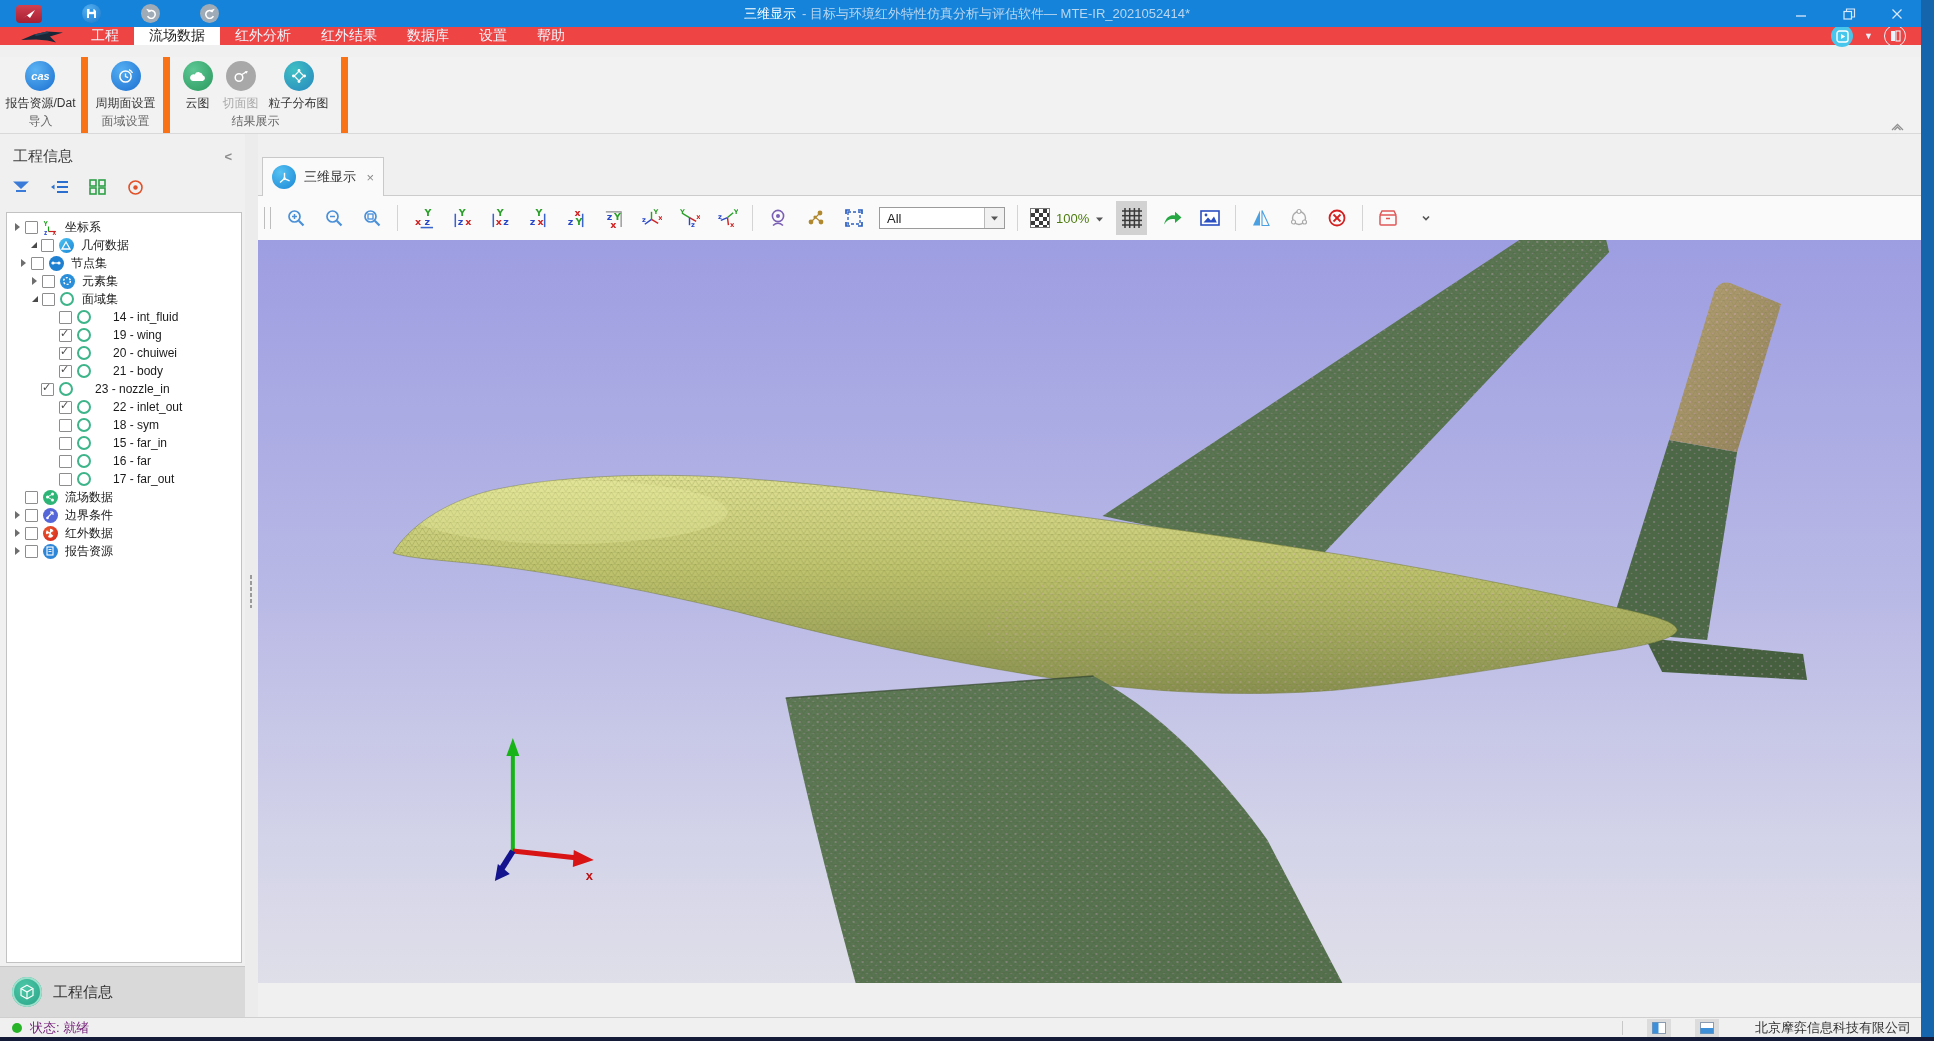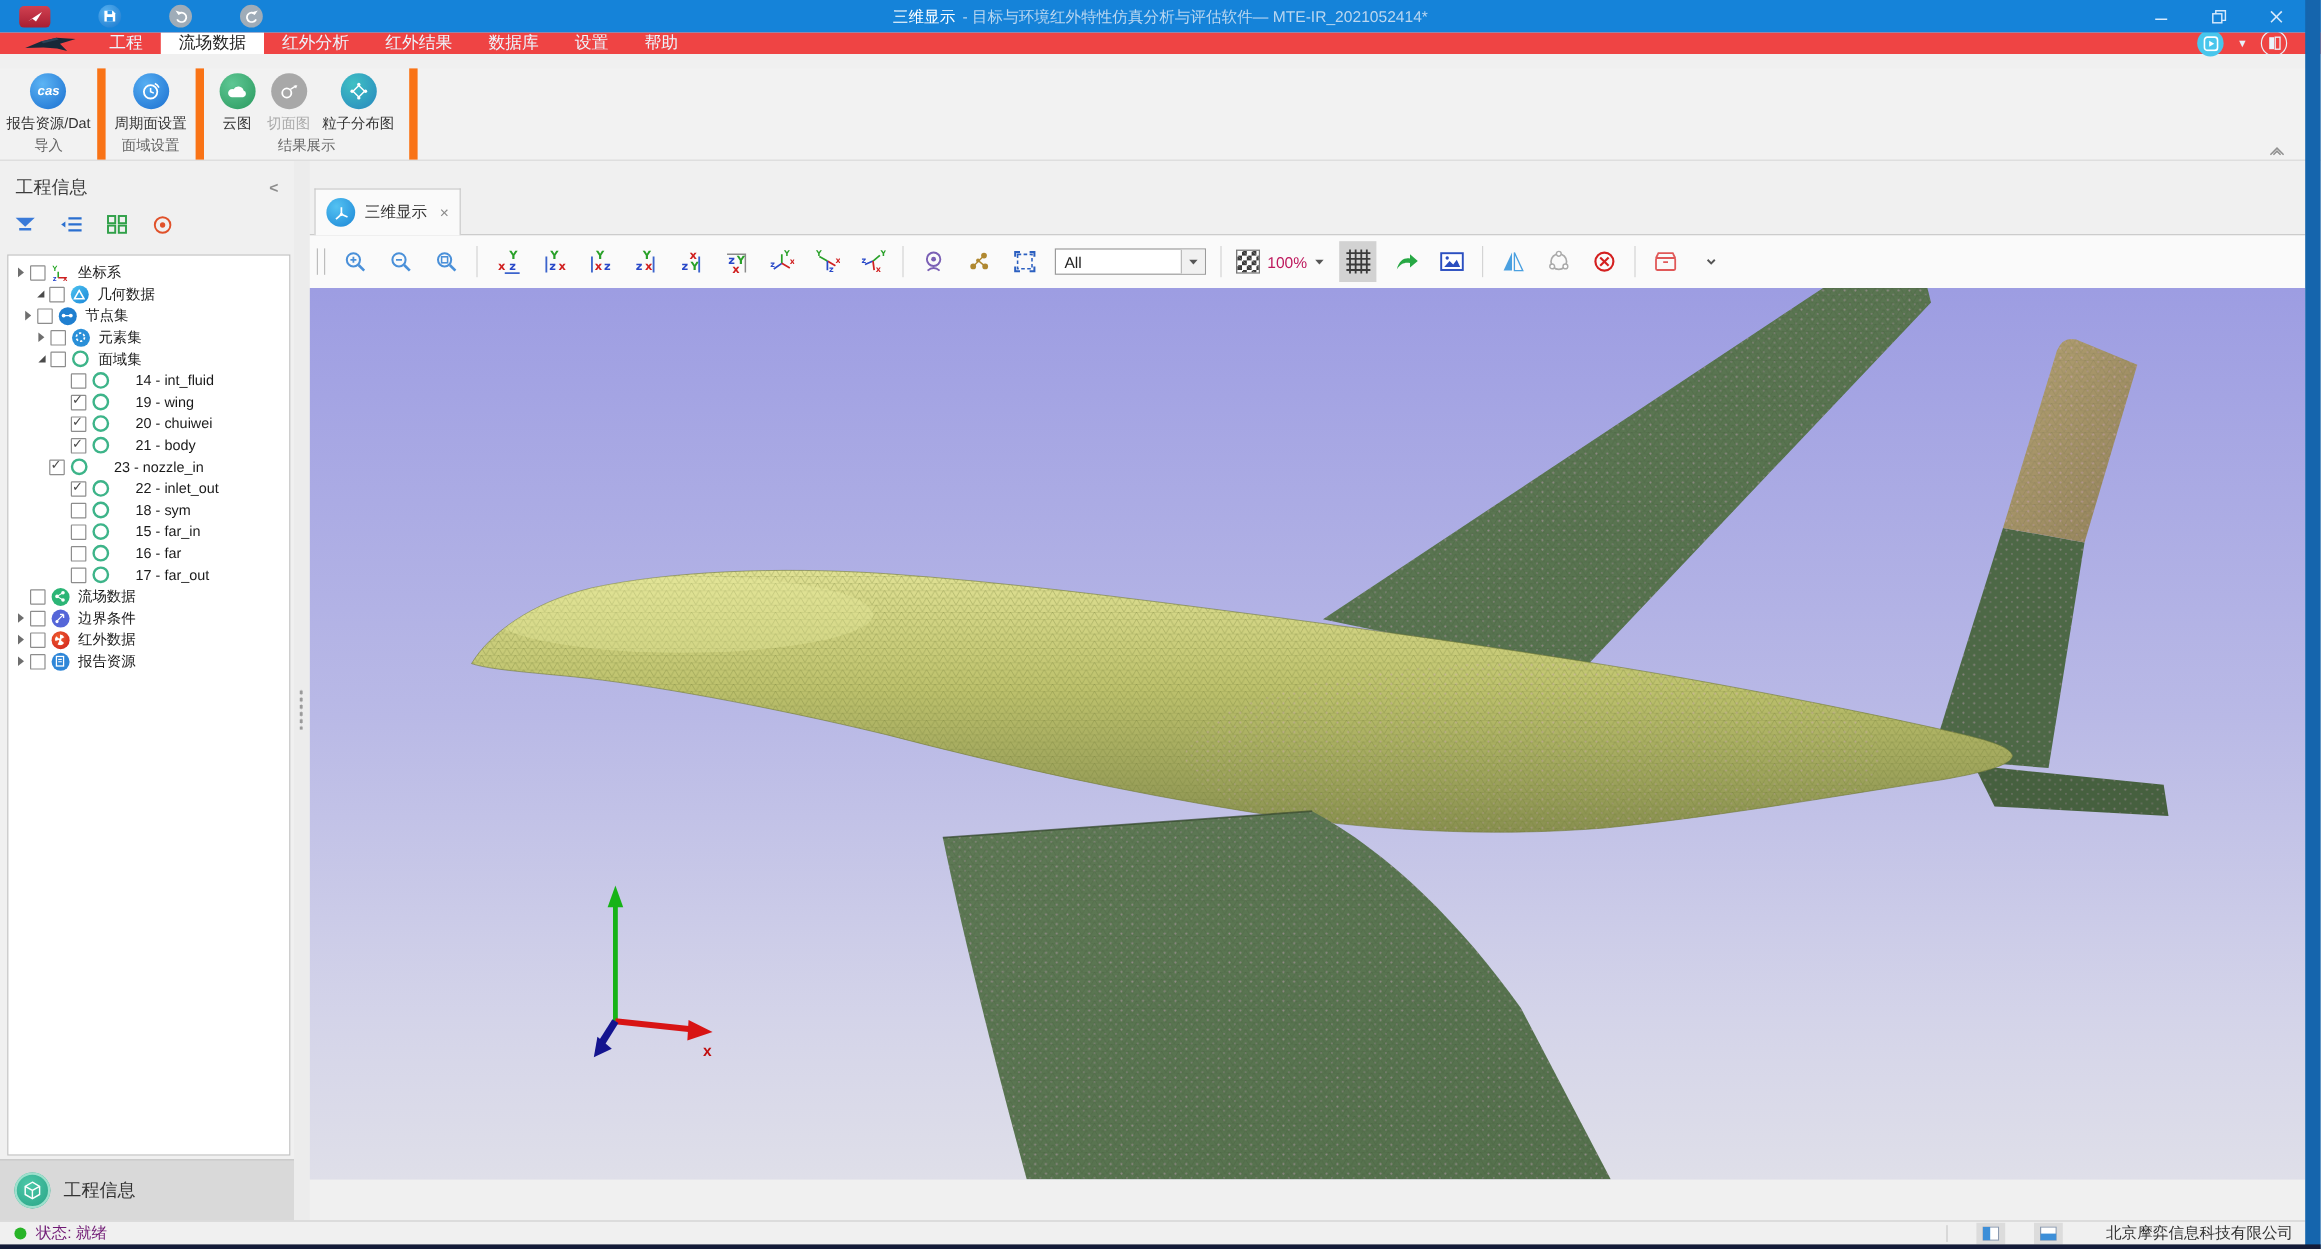--- a/index.html
+++ b/index.html
@@ -88,21 +88,21 @@
   .vhandle{width:5px;height:22px;border-left:1px solid #bdbdbd;border-right:1px solid #bdbdbd;flex:none;}
   .vselect{width:126px;height:22px;background:#fff;border:1px solid #9b9b9b;display:flex;align-items:center;
     font-size:13px;color:#222;padding-left:7px;position:relative;flex:none;box-sizing:border-box;}
   .vselect .dd{position:absolute;right:0;top:0;bottom:0;width:19px;border-left:1px solid #bbb;background:#f1f1f1;
     display:flex;align-items:center;justify-content:center;}
   .vtrans{display:flex;align-items:center;gap:6px;flex:none;}
   .checker{width:18px;height:18px;border:1px solid #777;
     background-image:linear-gradient(45deg,#3a3a3a 25%,transparent 25%,transparent 75%,#3a3a3a 75%),
                      linear-gradient(45deg,#3a3a3a 25%,#ffffff 25%,#ffffff 75%,#3a3a3a 75%);
     background-size:8px 8px;background-position:0 0,4px 4px;}
-  .vtrans .pct{font-size:13px;color:#be185d;}
+  .vtrans .pct{font-size:13px;color:#4d7c0f;}
   .vv{width:21px;height:21px;}
   .vv text{font-size:10px;font-weight:bold;font-family:"DejaVu Sans",sans-serif;}
   .vv .s7{font-size:7px;}
   .vx{fill:#d02020}.vy{fill:#28a028}.vz{fill:#2848c8}
   .viewport{position:absolute;left:0;right:0;top:106px;bottom:34px;
     background:linear-gradient(180deg,#9d9de2 0%,#b9b9e6 48%,#d4d4e9 82%,#dfdfe9 100%);overflow:hidden;}
   .viewport svg.model{position:absolute;left:0;top:0;width:100%;height:100%;}
   .msgpanel{position:absolute;left:0;right:0;bottom:0;height:34px;background:#f0f0f0;border-top:1px solid #c4c4c4;
     display:flex;align-items:center;padding-left:13px;font-size:15px;color:#555;box-sizing:border-box;}
   

